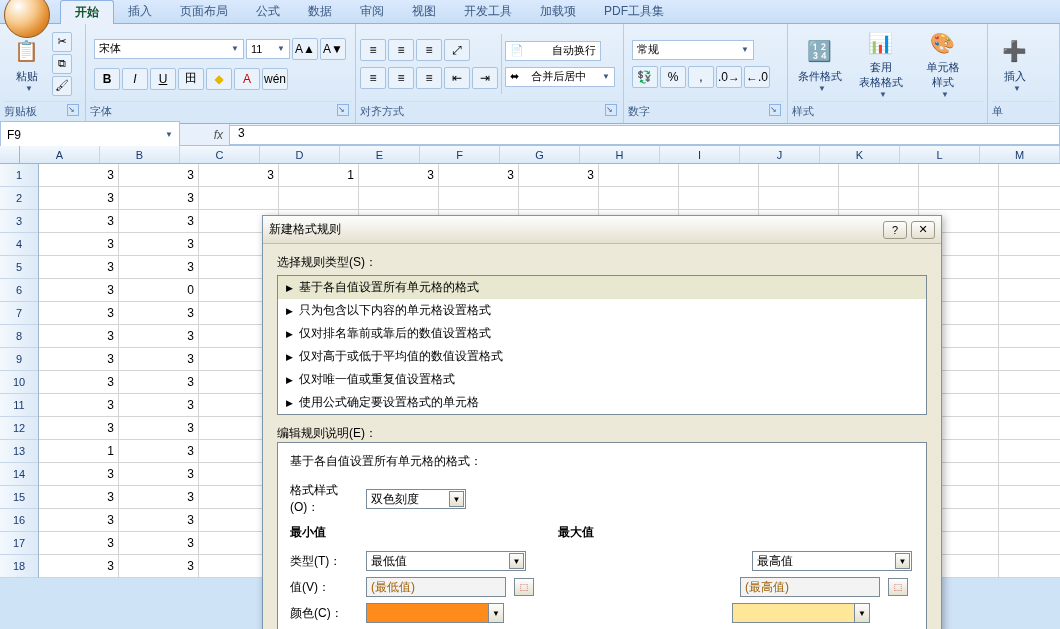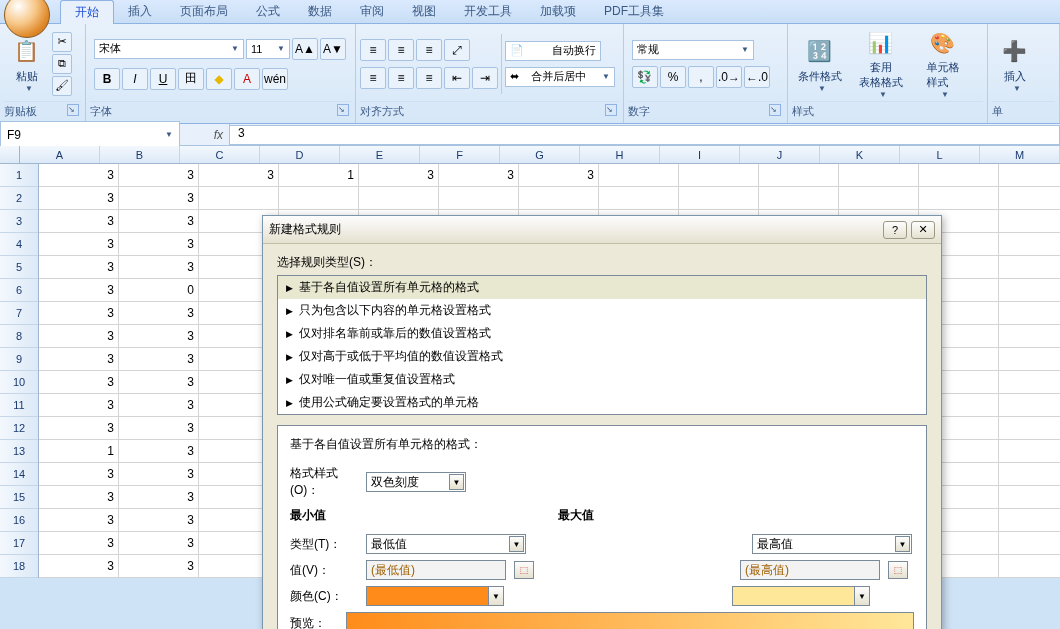--- a/index.html
+++ b/index.html
@@ -1,19 +1,19 @@
 <!DOCTYPE html>
 <html><head>
 <meta charset="utf-8">
 <style>
   *{box-sizing:border-box;margin:0;padding:0;font-family:"Microsoft YaHei","SimSun",Arial,sans-serif}
   body{background:#cfe3f7;width:1060px;height:629px;overflow:hidden;position:relative}
   .tabs{display:flex;align-items:center;height:24px;background:linear-gradient(#dbeafd,#c8def5);border-bottom:1px solid #8db2e3;padding-left:60px;gap:0;font-size:12px}
   .tab{padding:3px 14px;color:#3b5a85;cursor:pointer}
-  .tab.active{background:#e8f1fb;border:1px solid #8db2e3;border-bottom:none;border-radius:3px 3px 0 0;color:#1d4ed8;font-weight:normal}
+  .tab.active{background:#e8f1fb;border:1px solid #8db2e3;border-bottom:none;border-radius:3px 3px 0 0;color:#14532d;font-weight:bold}
   .office-btn{position:absolute;left:4px;top:-8px;width:46px;height:46px;border-radius:50%;background:radial-gradient(circle at 30% 30%,#fff,#f7c88a 40%,#e08b2d 70%,#b86216);border:1px solid #8a5a1d;z-index:5}
   .ribbon{display:flex;height:100px;background:linear-gradient(#e8f1fb,#d6e7f8);border-bottom:1px solid #8db2e3}
   .group{border-right:1px solid #b5cde8;display:flex;flex-direction:column;justify-content:space-between;padding:2px 4px}
   .group-body{display:flex;align-items:center;flex:1}
   .group-title{text-align:left;font-size:11px;color:#3b5a85;padding:2px 0;border-top:1px solid #cde0f3;position:relative}
   .group-title .launcher{position:absolute;right:2px;top:2px;width:12px;height:12px;border:1px solid #8db2e3;font-size:8px;line-height:10px;color:#3b5a85;cursor:pointer}
   .big-btn{display:flex;flex-direction:column;align-items:center;justify-content:center;width:46px;height:72px;font-size:11px;color:#1a3a6e;cursor:pointer;border:1px solid transparent;border-radius:3px}
   .big-btn .ico{width:32px;height:32px;margin-bottom:2px;display:flex;align-items:center;justify-content:center;font-size:20px}
   .small-btns{display:flex;flex-direction:column;gap:2px;margin-left:2px}
   .sbtn{width:20px;height:20px;border:1px solid #a8c3e2;background:#eaf3fc;font-size:11px;display:flex;align-items:center;justify-content:center;cursor:pointer;border-radius:2px}
@@ -189,21 +189,21 @@
           <span class="drop">▼</span>
         </div>
       <div class="big-btn" style="width:66px">
           <span class="ico">📊</span>
           <span style="white-space:pre;text-align:center">套用
 表格格式</span>
           <span class="drop">▼</span>
         </div>
       <div class="big-btn" style="width:58px">
           <span class="ico">🎨</span>
-          <span style="white-space:pre;">单元格
+          <span style="white-space:pre;text-align:center">单元格
 样式</span>
           <span class="drop">▼</span>
         </div>
     </div>
     <div class="group-title"><span>样式</span></div>
   </div>
 
   <div class="group" style="flex:1">
     <div class="group-body">
       <div class="big-btn">
@@ -569,20 +569,21 @@
         </div>
         <div class="rule-item">
           <span class="tri">▶</span>
           <span>仅对唯一值或重复值设置格式</span>
         </div>
         <div class="rule-item">
           <span class="tri">▶</span>
           <span>使用公式确定要设置格式的单元格</span>
         </div>
       </div>
+    <div>编辑规则说明(E)：</div>
     <div class="edit-panel">
       <div style="margin-bottom:12px">基于各自值设置所有单元格的格式：</div>
       <div class="form-row">
         <span class="lbl">格式样式(O)：</span>
         <div class="select" style="width:100px">
             <span>双色刻度</span>
             <span class="ar">▼</span>
           </div>
       </div>
       <div class="two-col">

